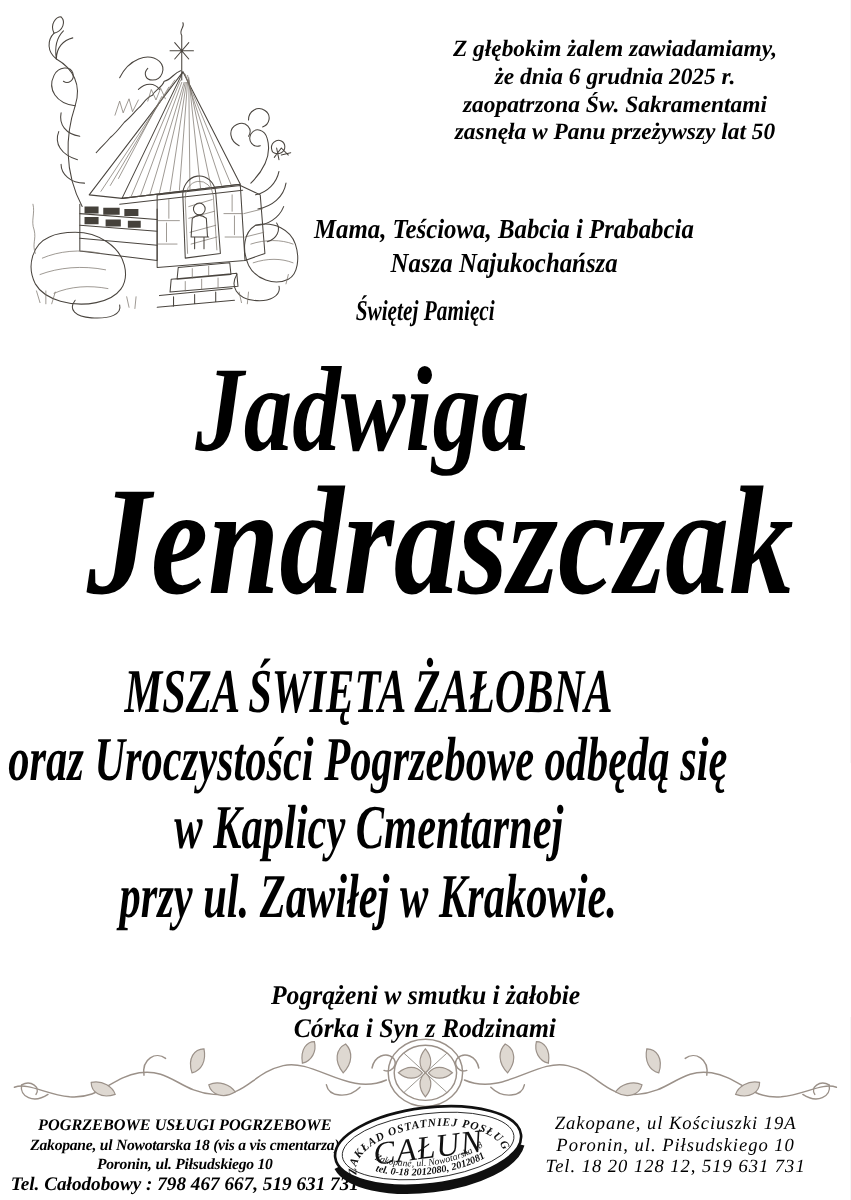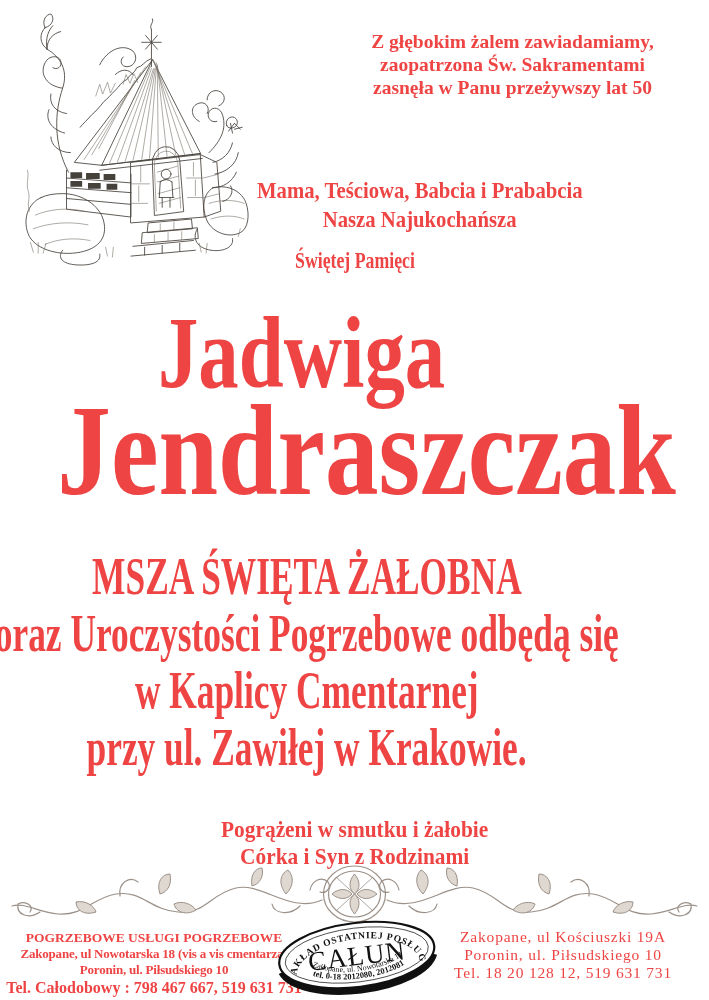--- a/index.html
+++ b/index.html
@@ -2,36 +2,37 @@
 <html lang="pl"><head>
 <meta charset="utf-8">
 <style>
   html,body{margin:0;padding:0;background:#e8e8e8;}
   .page{
     position:relative;
     width:709px;height:1000px;
     margin:0 auto;
     background:#ffffff;
     font-family:"Liberation Serif", serif;
-    color:#ef4444;
+    color:#000000;
     overflow:hidden;
+    font-style:italic;
   }
   .cline{display:flex;justify-content:center;white-space:nowrap;}
   .cline>span{display:inline-block;white-space:nowrap;transform-origin:50% 50%;}
 
   .intro{position:absolute;top:30px;left:320px;width:385px;
          font-size:19.5px;line-height:23px;font-weight:bold;text-align:center;}
   .relation{position:absolute;top:176px;left:130px;width:580px;
          font-size:23px;line-height:29px;font-weight:bold;}
   .relation .cline>span{transform:scaleX(0.9);}
   .memory{position:absolute;top:247px;left:0;width:709px;
          font-size:24px;font-weight:bold;}
   .memory .cline>span{transform:scaleX(0.74);}
   .firstname{position:absolute;top:288px;left:0;width:603px;
-         font-size:101px;line-height:1.05;font-weight:bold;margin-top:12px;}
+         font-size:101px;line-height:1.05;font-weight:bold;}
   .firstname .cline>span{transform:scaleX(0.8);}
   .lastname{position:absolute;top:383px;left:12px;width:709px;
          font-size:129px;line-height:1.05;font-weight:bold;}
   .lastname .cline>span{transform:scaleX(0.83);}
   .ceremony{position:absolute;top:548px;left:0;width:614px;
          font-size:52px;line-height:57px;font-weight:bold;}
   .ceremony .cline>span{transform:scaleX(0.68);}
   .mourners{position:absolute;top:816px;left:0;width:709px;
          font-size:22.5px;line-height:27px;font-weight:bold;}
   .mourners .cline>span{transform:scaleX(0.95);}
@@ -119,20 +120,21 @@
     <path class="s" d="M198,118 c-8,-4 -10,-14 -2,-18 c8,-4 14,4 10,10 M206,96 c0,-8 8,-12 14,-8 c6,4 4,12 -2,14"></path>
     <path class="s" d="M228,128 l6,-8 M234,120 l6,6 M234,126 l8,-2 M230,120 l2,10 M226,122 c-2,-6 4,-10 8,-8 c4,2 4,8 0,10 c-4,2 -8,0 -8,-2z"></path>
     <path class="s" d="M212,160 c10,-2 18,-10 20,-20 M214,172 c12,-2 22,-10 24,-22 M212,186 c10,0 20,-6 24,-16"></path>
     <path class="s" d="M222,200 c8,-2 12,-10 8,-16"></path>
 
     <path class="h" d="M22,168 c2,8 -2,14 1,22 c2,8 -2,12 1,20"></path>
   </svg>
 
   <div class="intro">
     <div>Z głębokim żalem zawiadamiamy,</div>
+    <div>że dnia 6 grudnia 2025 r.</div>
     <div>zaopatrzona Św. Sakramentami</div>
     <div>zasnęła w Panu przeżywszy lat 50</div>
   </div>
 
   <div class="relation">
     <div class="cline">
         <span>Mama, Teściowa, Babcia i Prababcia</span>
       </div>
     <div class="cline">
         <span>Nasza Najukochańsza</span>

